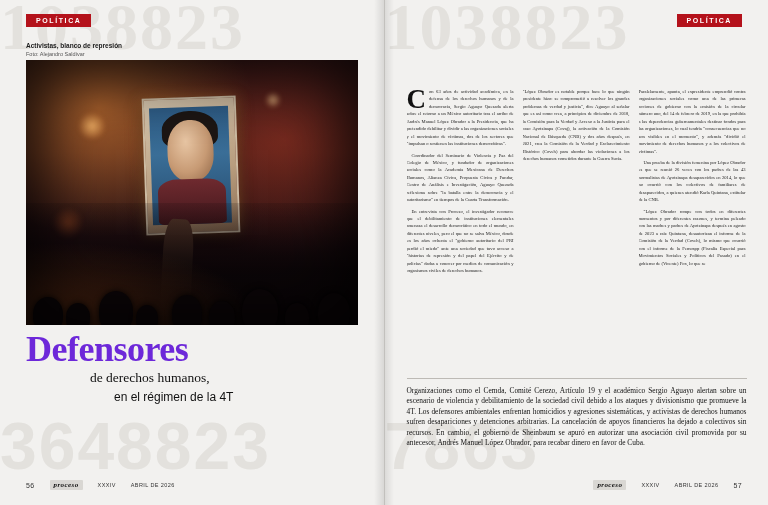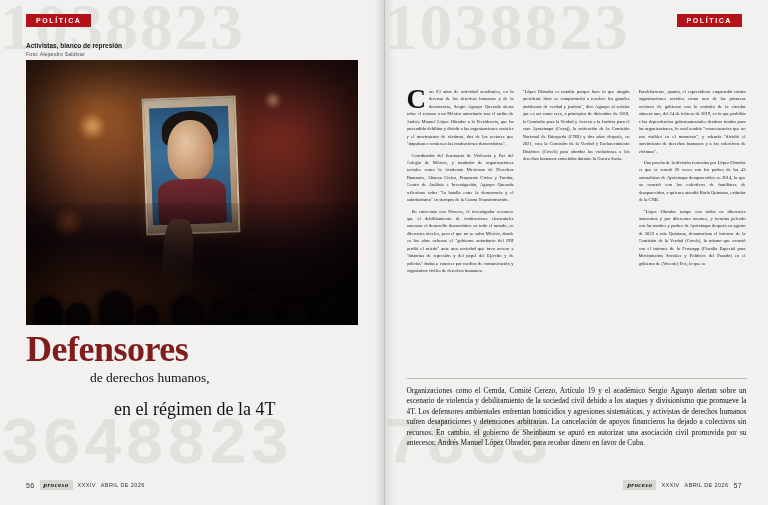--- a/index.html
+++ b/index.html
@@ -45,21 +45,21 @@
     white-space: nowrap;
     user-select: none;
     pointer-events: none;
     line-height: 1;
   }
   .ghost-bottom {
     position: absolute;
     bottom: 26px;
     left: 0;
     width: 100%;
-    font-family: Liberation Mono, monospace;
+    font-family: Liberation Sans, sans-serif;
     font-weight: bold;
     font-size: 66px;
     letter-spacing: 2px;
     color: #e3e1dd;
     white-space: nowrap;
     user-select: none;
     pointer-events: none;
     line-height: 1;
   }
 
@@ -213,40 +213,40 @@
     position: absolute;
     left: 26px;
     top: 332px;
     width: 340px;
   }
   .hl-1 {
     font-family: "Liberation Serif", serif;
     font-weight: bold;
     font-size: 36px;
     line-height: 0.96;
-    color: #7f1d1d;
+    color: #6d28d9;
     letter-spacing: -0.5px;
   }
   .hl-2 {
     font-family: "Liberation Serif", serif;
     font-size: 13.5px;
     color: #111;
-    margin: 3px 0 13px 64px;
+    margin: 3px 0 4px 64px;
   }
   .hl-3 {
     font-family: "Liberation Serif", serif;
     font-weight: bold;
     font-size: 31px;
     line-height: 1;
     color: #111;
     letter-spacing: -0.4px;
   }
   .hl-4 {
-    font-family: Liberation Serif, serif;
-    font-size: 18px;
+    font-family: Liberation Sans, sans-serif;
+    font-size: 12px;
     color: #111;
     margin: 3px 0 8px 88px;
   }
 
   
   .byline {
     position: absolute;
     top: 64px;
     left: 0;
     width: 100%;
@@ -305,21 +305,21 @@
     color: #121212;
   }
 
   
   .footer {
     position: absolute;
     bottom: 14px;
     height: 12px;
     display: flex;
     align-items: center;
-    gap: 5px;
+    gap: 15px;
     font-family: "Liberation Sans", sans-serif;
     font-size: 5.5px;
     color: #333;
     letter-spacing: 0.4px;
   }
   .footer-left { left: 26px; }
   .footer-right { right: 26px; }
   .folio {
     font-family: "Liberation Sans", sans-serif;
     font-size: 7px;

